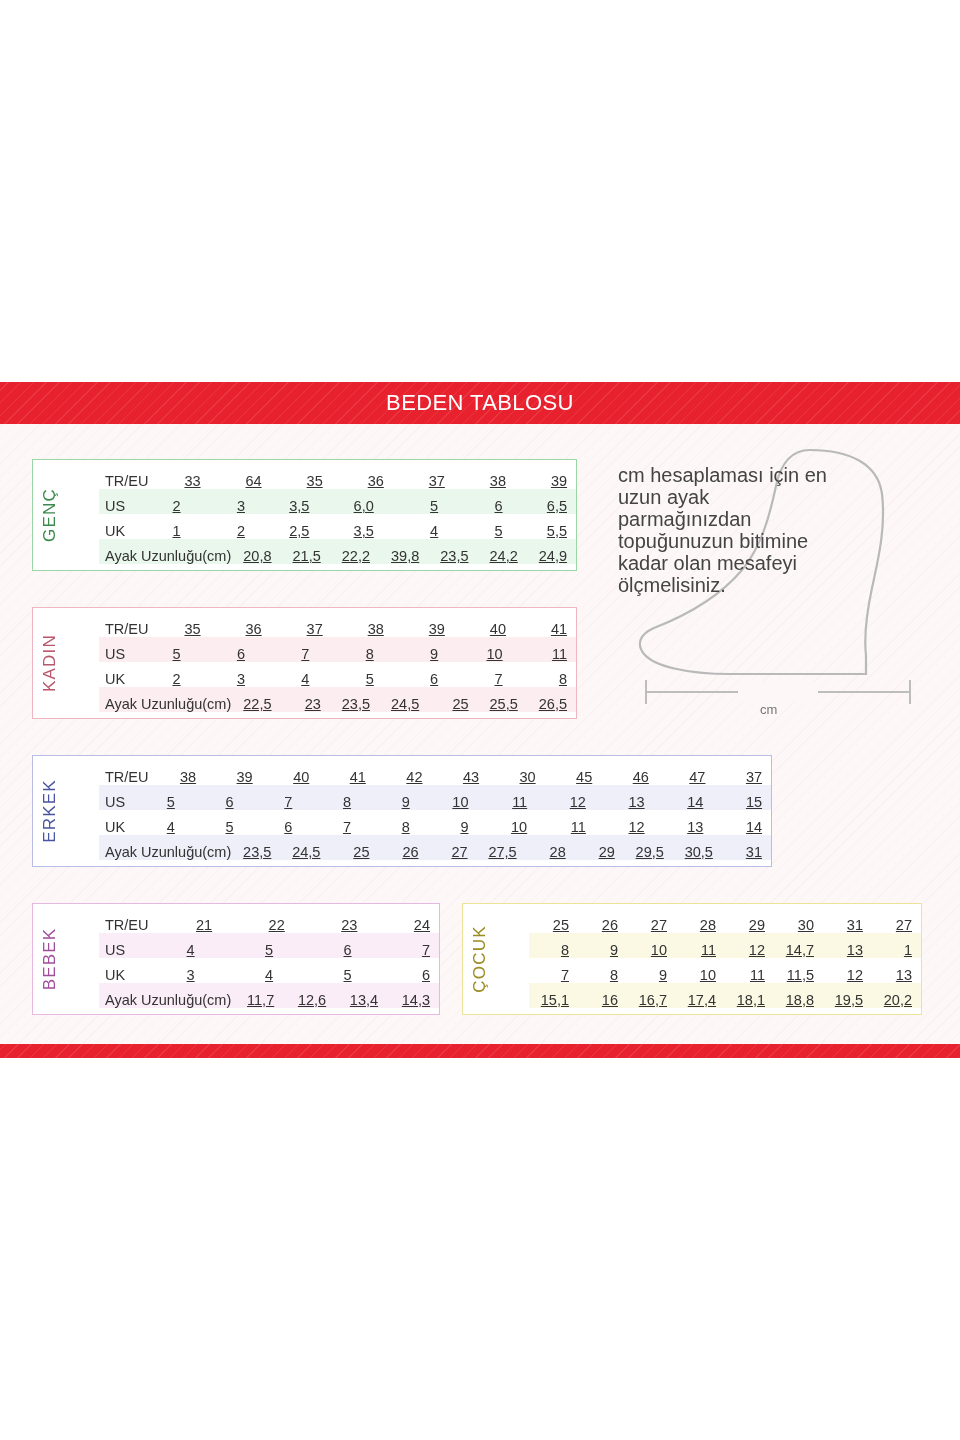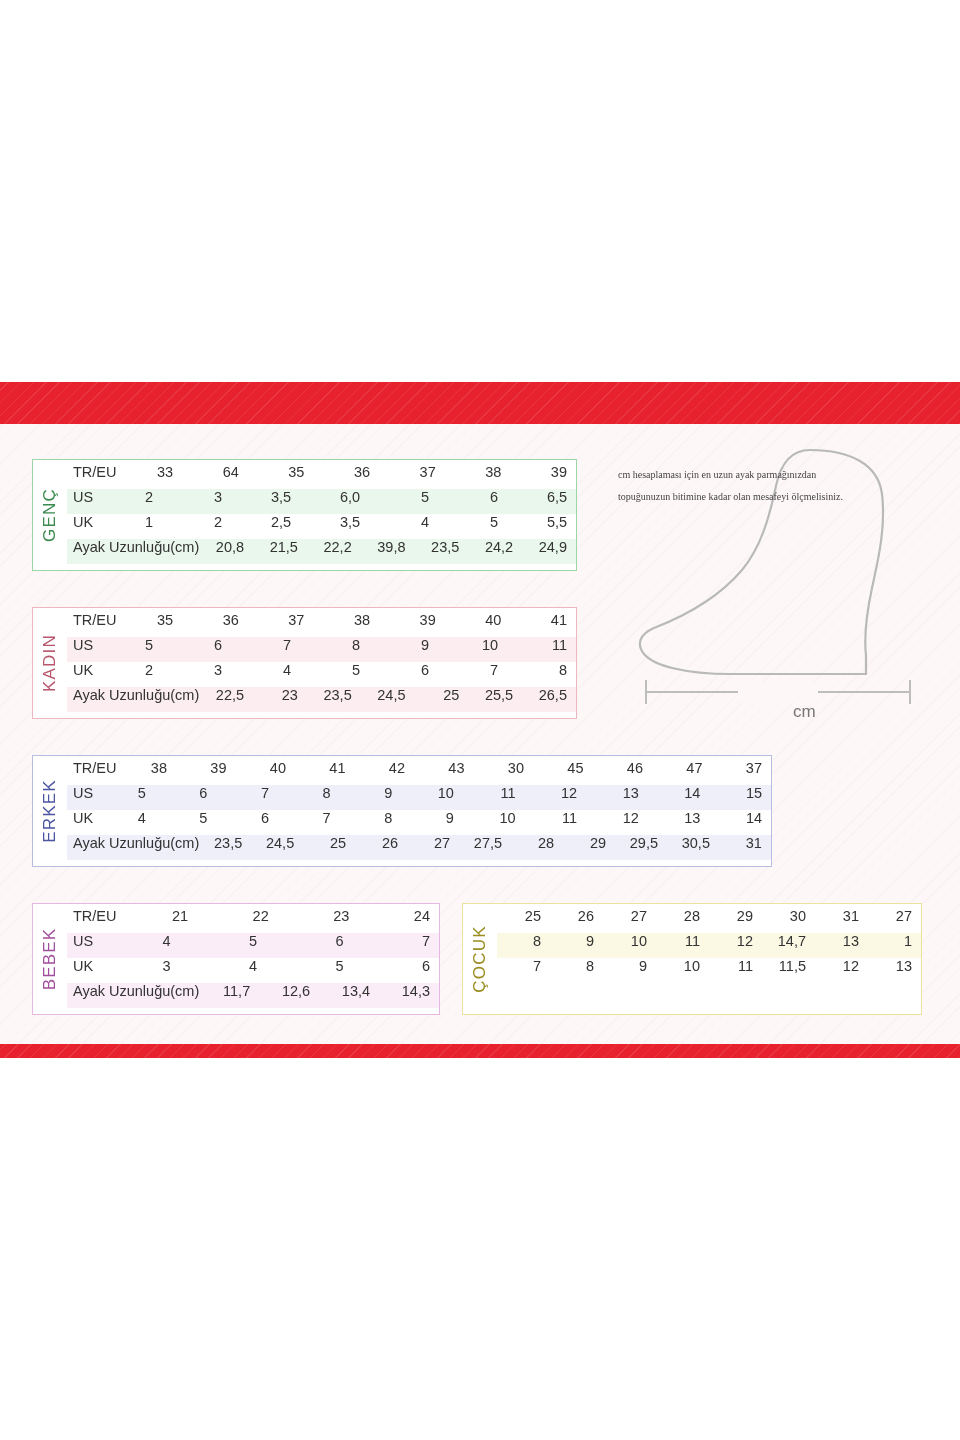--- a/index.html
+++ b/index.html
@@ -97,39 +97,41 @@
     color: #3d3d3d;
   }
   .block-body {
     flex: 1 1 auto;
     display: flex;
     flex-direction: column;
     padding: 4px 0 3px 0;
   }
   .row {
     display: flex;
-    align-items: flex-start;
+    align-items: flex-end;
     height: 25px;
     font-size: 14.5px;
     color: #333333;
+    margin-left: 32px;
   }
   .row.alt {
     background: #f0f0f0;
   }
   .row .rlabel {
     flex: 0 0 auto;
     padding-left: 6px;
     text-align: left;
     white-space: nowrap;
     font-size: 14.5px;
     color: #333333;
   }
   .row .cells {
     flex: 1 1 auto;
     display: flex;
+    text-decoration: underline;
   }
   .row .cells span {
     flex: 1 1 0;
     text-align: right;
     padding-right: 9px;
     white-space: nowrap;
   }
 
   
   .genc  { border-color: #9bd7a6; }
@@ -155,46 +157,46 @@
   #block-erkek { left: 32px;  top: 373px; width: 740px; height: 112px; }
   #block-bebek { left: 32px;  top: 521px; width: 408px; height: 112px; }
   #block-cocuk { left: 462px; top: 521px; width: 460px; height: 112px; }
 
   
   .note {
     position: absolute;
     left: 618px;
     top: 82px;
     width: 230px;
-    font-size: 10px;
+    font-size: 20px;
     line-height: 22px;
     color: #444444;
-    font-family: Liberation Serif, serif;
   }
   .foot-wrap {
     position: absolute;
     left: 610px;
     top: 60px;
     width: 320px;
     height: 290px;
   }
   .cm-label {
     position: absolute;
-    left: 793px;
+    left: 760px;
     top: 320px;
-    font-size: 17px;
+    font-size: 13px;
     color: #777777;
   }
 </style>
 </head>
 <body>
 
 <div class="card">
 
   <div class="bar-top"></div>
+  <div class="bar-title">BEDEN TABLOSU</div>
 
   <div class="block genc" id="block-genc">
     <div class="block-label">
       <span>GENÇ</span>
     </div>
     <div class="block-body">
       <div class="row">
         <span class="rlabel">TR/EU</span>
         <span class="cells">
           <span>33</span>
@@ -451,20 +453,32 @@
           <span>7</span>
           <span>8</span>
           <span>9</span>
           <span>10</span>
           <span>11</span>
           <span>11,5</span>
           <span>12</span>
           <span>13</span>
         </span>
       </div>
+      <div class="row alt">
+        <span class="cells">
+          <span>15,1</span>
+          <span>16</span>
+          <span>16,7</span>
+          <span>17,4</span>
+          <span>18,1</span>
+          <span>18,8</span>
+          <span>19,5</span>
+          <span>20,2</span>
+        </span>
+      </div>
     </div>
   </div>
 
   <div class="foot-wrap">
     <svg width="320" height="290" viewBox="0 0 320 290">
       <path d="M200,8 C240,8 268,22 272,52 C276,86 268,118 262,146 C256,174 254,196 256,214
                L256,232 L120,232 C76,232 44,224 34,212 C26,202 30,192 44,186
                C80,172 110,154 132,128 C152,104 160,72 166,44 C171,20 182,8 200,8 Z" fill="none" stroke="#b9b9b9" stroke-width="2.2"></path>
       <line x1="36" y1="250" x2="300" y2="250" stroke="#bdbdbd" stroke-width="2"></line>
       <line x1="36" y1="238" x2="36" y2="262" stroke="#bdbdbd" stroke-width="2"></line>

